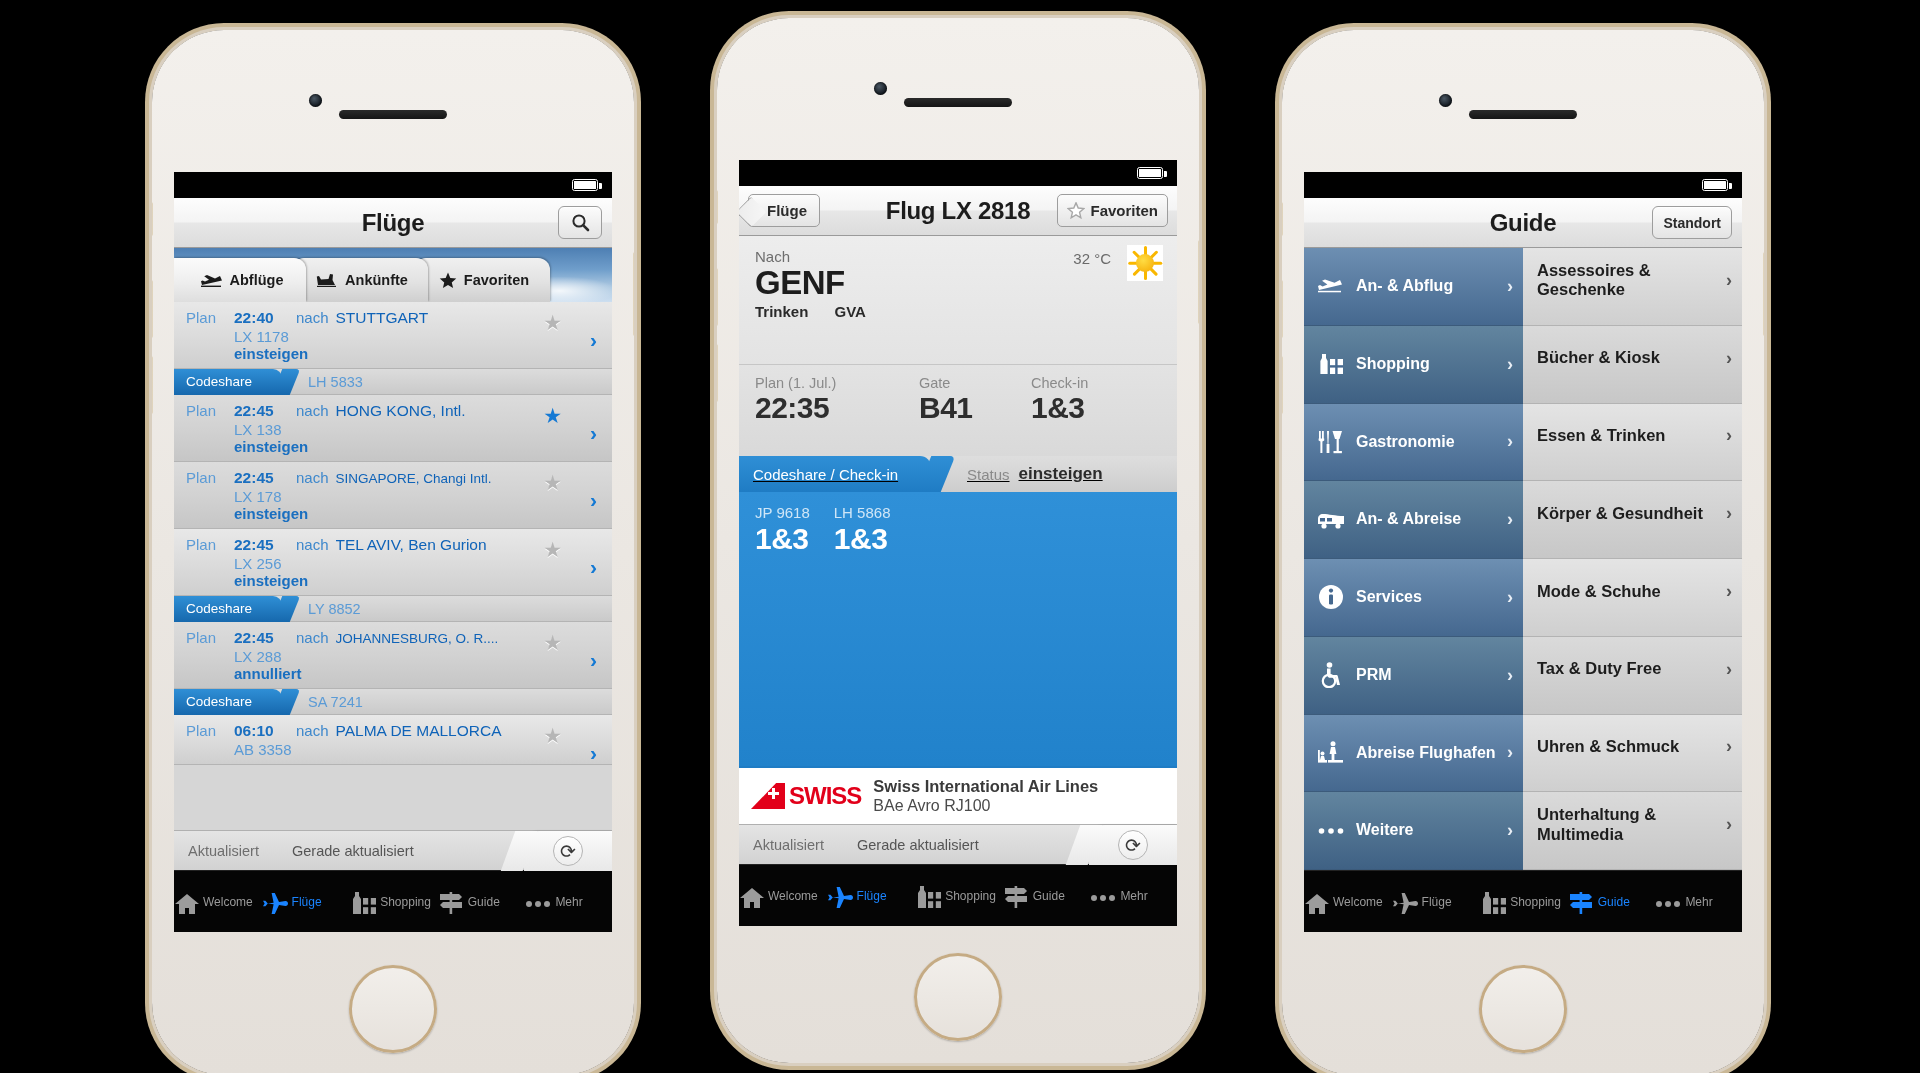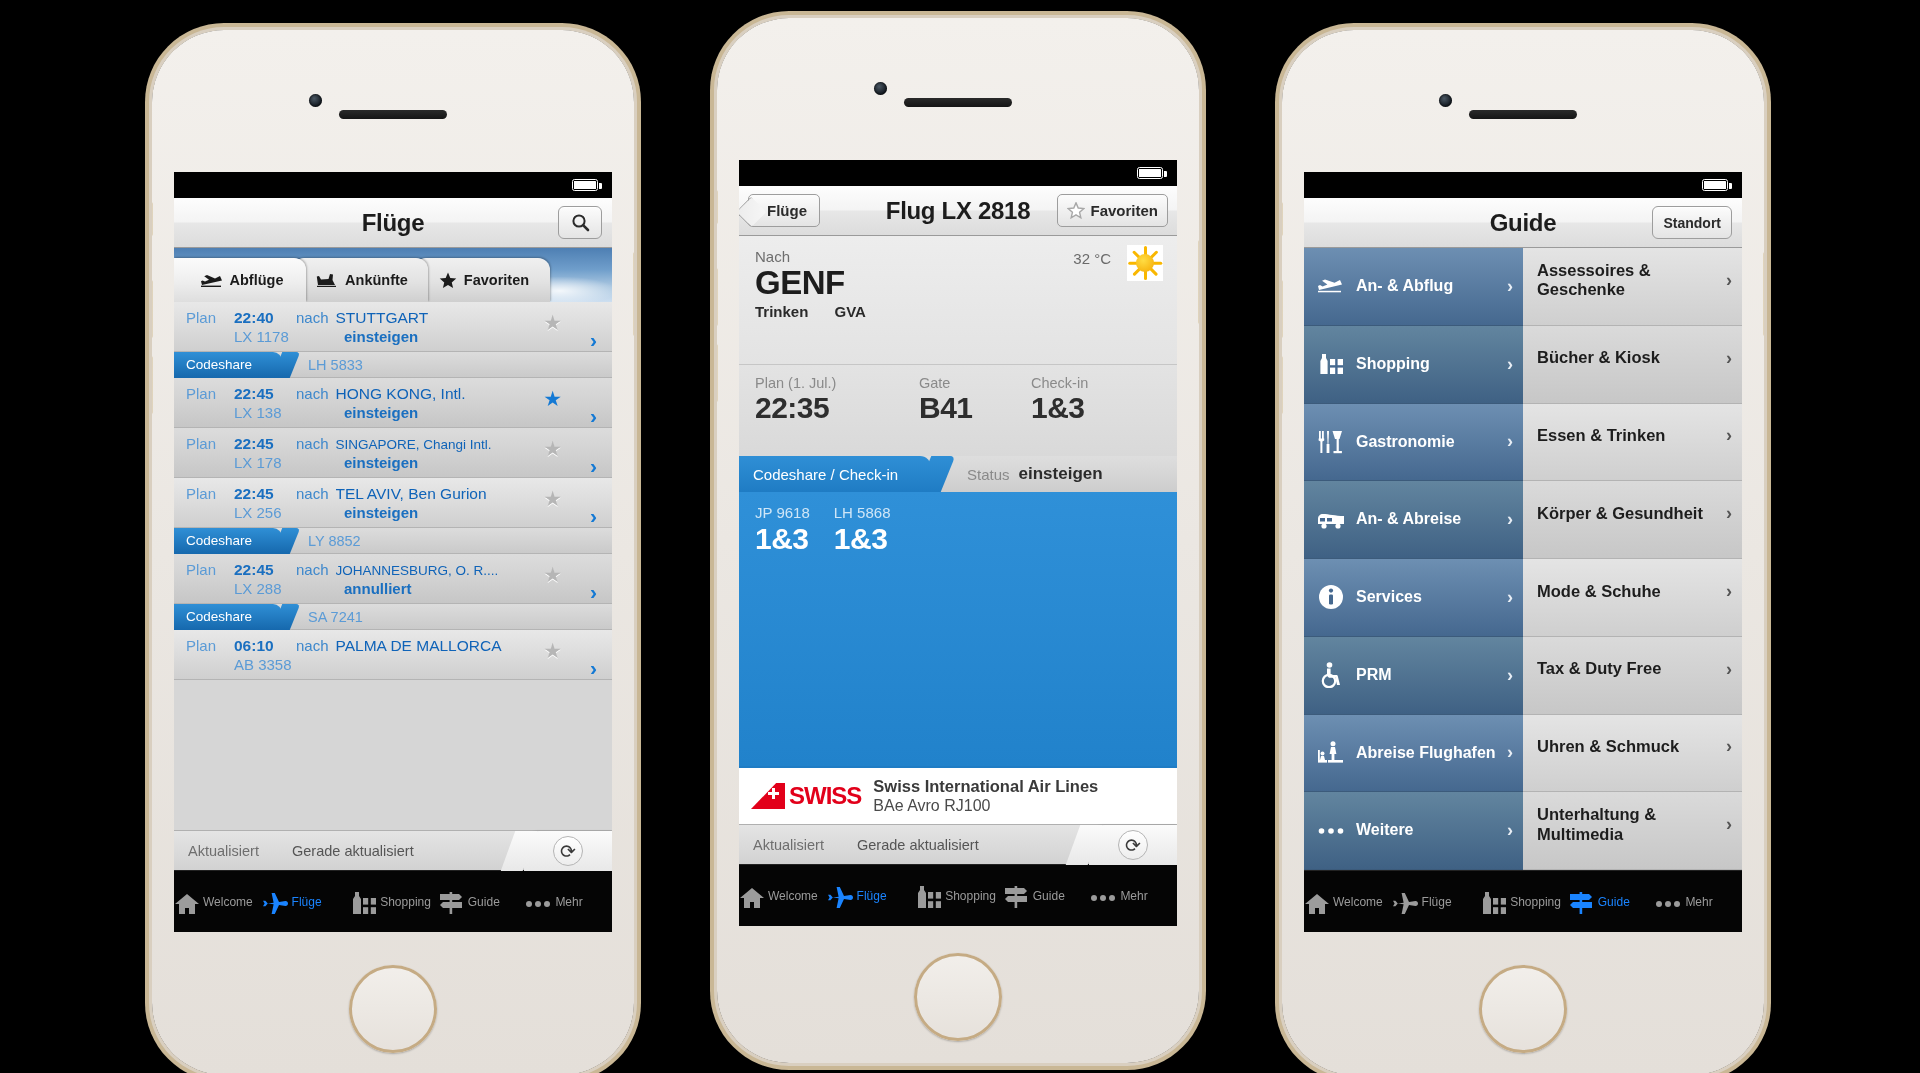--- a/index.html
+++ b/index.html
@@ -141,21 +141,21 @@
 
   
   .list{ flex:1 1 auto; overflow:hidden; background:#d6d6d6; }
   .frow{
     position:relative; padding:7px 0 6px 0;
     background: linear-gradient(180deg,#e8e8e8 0%,#dcdcdc 50%,#cfcfcf 100%);
     border-bottom:1px solid #b4b4b4;
   }
   .frow.alt{ background: linear-gradient(180deg,#dcdcdc 0%,#d2d2d2 50%,#c6c6c6 100%); }
   .fline1{ display:flex; align-items:baseline; padding:0 12px; }
-  .fline2{ display:flex; align-items:baseline; padding:0 12px; margin-top:1px; }
+  .fline2{ display:flex; align-items:baseline; padding:0 12px; margin-top:1px;flex-direction:column; }
   .f-plan{ width:48px; font-size:15px; color:#5b9bd6; }
   .f-time{ width:62px; font-size:15.5px; font-weight:bold; color:#1a6fc0; }
   .f-nach{ font-size:15px; color:#3e88cc; margin-right:7px; }
   .f-dest{ font-size:15.5px; font-weight:normal; color:#0f63b8; white-space:nowrap;
            overflow:hidden; text-overflow:clip; max-width:190px; }
   .f-dest.sm{ font-size:13.5px; }
   .f-num{ width:110px; margin-left:48px; font-size:15px; color:#5b9bd6; }
   .f-status{ font-size:15px; font-weight:bold; color:#1a6fc0; }
   .f-star{ position:absolute; right:50px; top:9px; font-size:21px; color:#b6b6b6;
            text-shadow:0 1px 0 #fff; }
@@ -249,20 +249,21 @@
     border-top:1px solid #c6c6c6;
   }
   .dg{ }
   .dg.c1{ width:164px; } .dg.c2{ width:112px; }
   .dg .lab{ font-size:14.5px; color:#8a8a8a; }
   .dg .val{ font-size:30px; font-weight:bold; color:#2e2e2e; letter-spacing:-.5px; line-height:1.15; }
 
   .cs-header{
     flex:0 0 36px; height:36px; position:relative; display:flex; align-items:center;
     background: linear-gradient(180deg,#dedede,#cdcdcd);
+    text-decoration: underline;
   }
   .csh-tag{
     position:relative; height:36px; width:192px; padding-left:14px;
     background: linear-gradient(180deg,#2f8fd6,#1f7cc4);
     color:#fff; font-size:15px; display:flex; align-items:center;
     border-top-right-radius:11px;
   }
   .csh-tag::after{
     content:""; position:absolute; right:-17px; top:0; width:24px; height:36px;
     background: linear-gradient(180deg,#2f8fd6,#1f7cc4);

